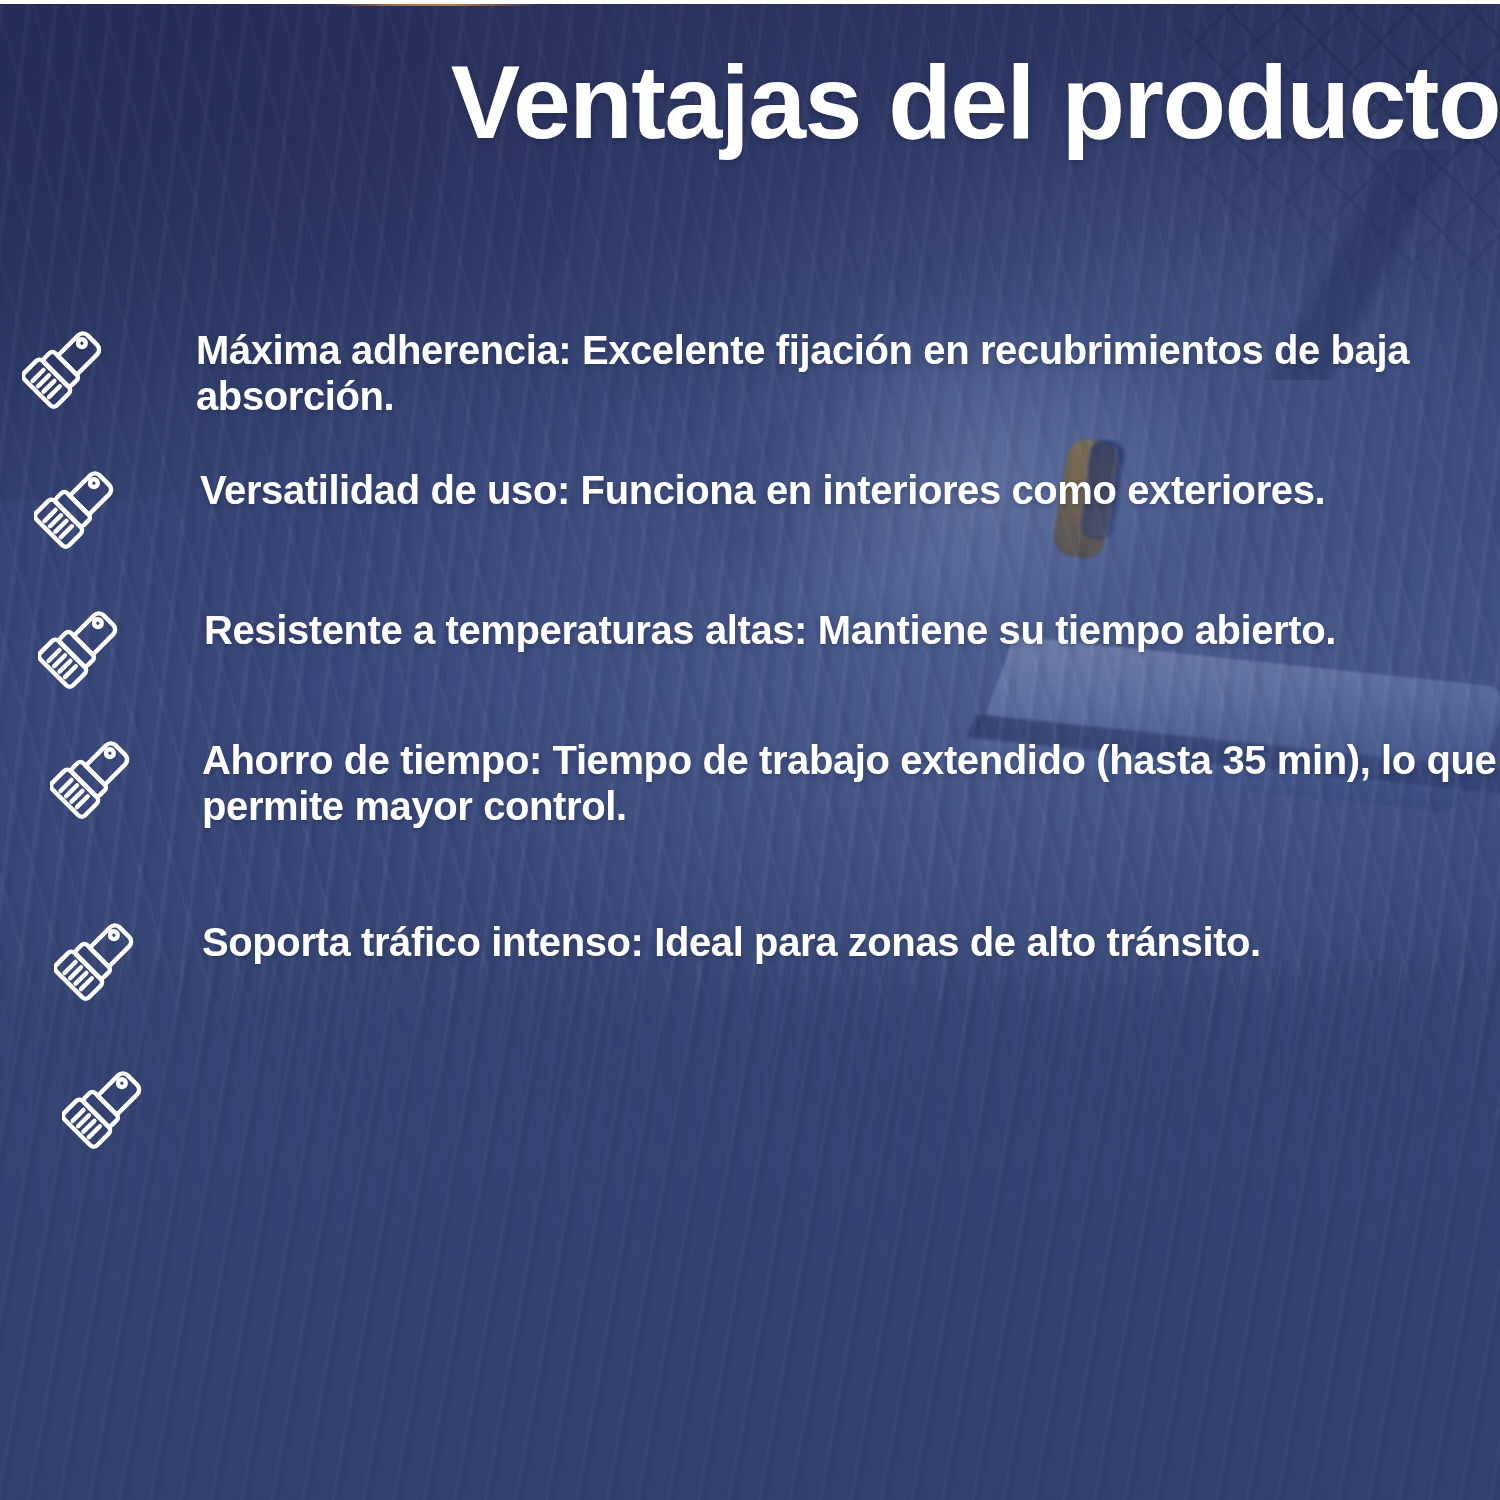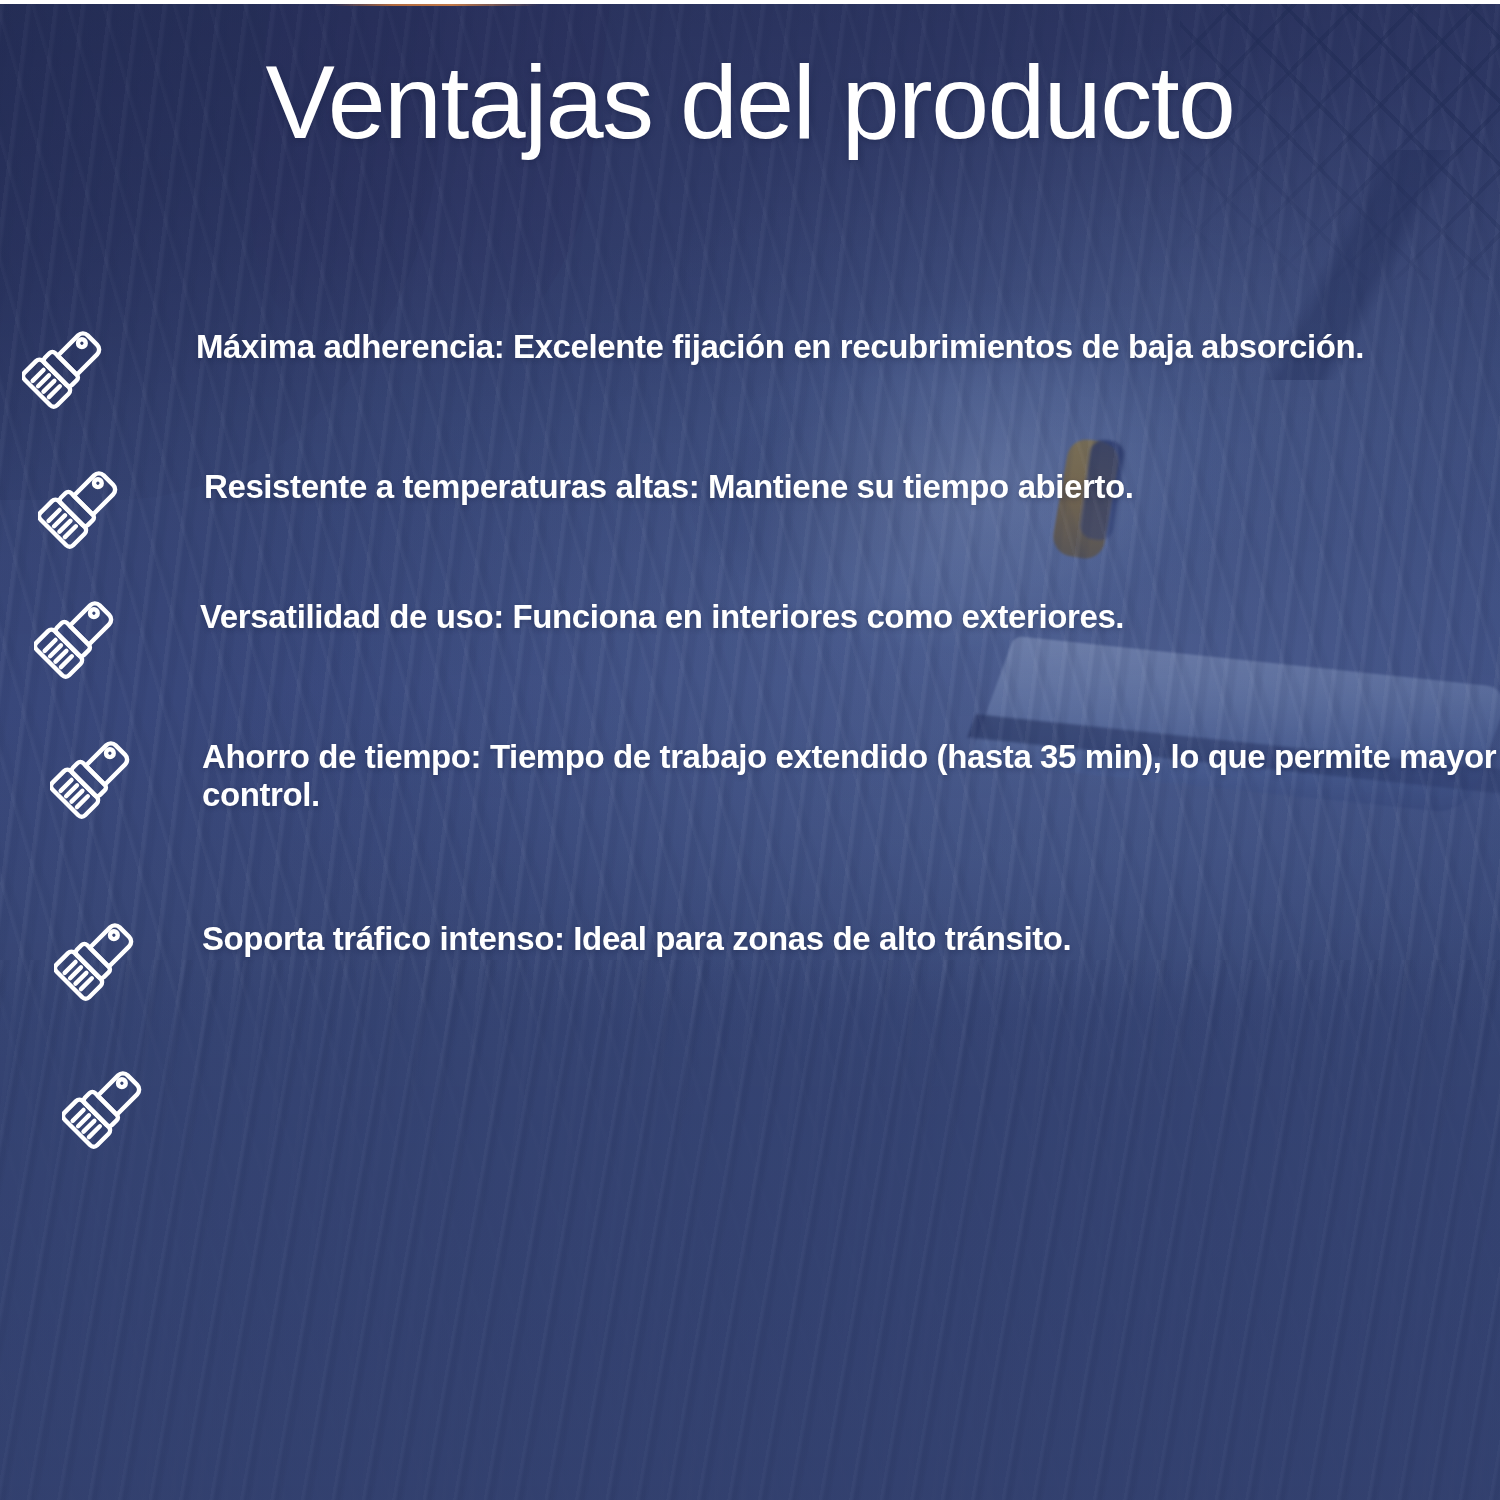--- a/index.html
+++ b/index.html
@@ -187,24 +187,24 @@
   
   .edge-strip-top    { top:0;    left:0; right:0; height:3px;  background:#f2f3f6; }
   .edge-strip-bottom { bottom:0; left:0; right:0; height:4px;  background:#ffffff; }
 
   
   .content { position:absolute; inset:0; }
 
   .title {
     position:absolute;
     left:0; right:0; top:48px;
-    text-align:center;
+    text-align:right;
     color:#ffffff;
     font-size:104px;
-    font-weight:400;
+    font-weight:700;
     letter-spacing:-1.5px;
     line-height:1.05;
     text-shadow:0 2px 6px rgba(18,26,60,0.35);
     white-space:nowrap;
   }
 
   .benefits {
     position:absolute;
     left:0; right:0; top:322px;
   }
@@ -222,21 +222,21 @@
     width:96px; height:96px;
     margin-top:2px;
     display:flex;
     align-items:flex-start;
     justify-content:center;
   }
   .icon-wrap svg { width:96px; height:96px; display:block; }
 
   .benefit-text {
     color:#ffffff;
-    font-size:33px;
+    font-size:40px;
     font-weight:700;
     line-height:1.14;
     letter-spacing:-0.4px;
     text-shadow:0 2px 5px rgba(18,26,60,0.30);
     padding-top:6px;
   }
 
   
   .b1 .icon-wrap { margin-left:22px; }
   .b2 .icon-wrap { margin-left:34px; }
@@ -297,48 +297,48 @@
               <circle cx="37.5" cy="20" r="4"></circle>
               <path d="M25 47 h32 a4 4 0 0 1 4 4 v7 a4 4 0 0 1 -4 4 h-32 a4 4 0 0 1 -4 -4 v-7 a4 4 0 0 1 4 -4 z"></path>
               <path d="M22 62 h38 a5 5 0 0 1 5 5 v17 a5 5 0 0 1 -5 5 h-38 a5 5 0 0 1 -5 -5 v-17 a5 5 0 0 1 5 -5 z"></path>
               <path d="M29 68 v16 M37 68 v16 M45 68 v16 M53 68 v16"></path>
             </g>
           </svg>
         </span>
         <div class="benefit-text">Máxima adherencia: Excelente fijación en recubrimientos de baja absorción.</div>
       </div>
 
+      <div class="benefit b2">
+        <span class="icon-wrap">
+          <svg viewBox="0 0 100 100" fill="none" xmlns="http://www.w3.org/2000/svg" stroke="#ffffff" stroke-width="4.6" stroke-linecap="round" stroke-linejoin="round">
+            <g transform="rotate(45 50 50)">
+              <path d="M36 10 h14 a7 7 0 0 1 7 7 v30 h-28 v-30 a7 7 0 0 1 7 -7 z"></path>
+              <circle cx="37.5" cy="20" r="4"></circle>
+              <path d="M25 47 h32 a4 4 0 0 1 4 4 v7 a4 4 0 0 1 -4 4 h-32 a4 4 0 0 1 -4 -4 v-7 a4 4 0 0 1 4 -4 z"></path>
+              <path d="M22 62 h38 a5 5 0 0 1 5 5 v17 a5 5 0 0 1 -5 5 h-38 a5 5 0 0 1 -5 -5 v-17 a5 5 0 0 1 5 -5 z"></path>
+              <path d="M29 68 v16 M37 68 v16 M45 68 v16 M53 68 v16"></path>
+            </g>
+          </svg>
+        </span>
+        <div class="benefit-text">Versatilidad de uso: Funciona en interiores como exteriores.</div>
+      </div>
+
       <div class="benefit b3">
         <span class="icon-wrap">
           <svg viewBox="0 0 100 100" fill="none" xmlns="http://www.w3.org/2000/svg" stroke="#ffffff" stroke-width="4.6" stroke-linecap="round" stroke-linejoin="round">
             <g transform="rotate(45 50 50)">
               <path d="M36 10 h14 a7 7 0 0 1 7 7 v30 h-28 v-30 a7 7 0 0 1 7 -7 z"></path>
               <circle cx="37.5" cy="20" r="4"></circle>
               <path d="M25 47 h32 a4 4 0 0 1 4 4 v7 a4 4 0 0 1 -4 4 h-32 a4 4 0 0 1 -4 -4 v-7 a4 4 0 0 1 4 -4 z"></path>
               <path d="M22 62 h38 a5 5 0 0 1 5 5 v17 a5 5 0 0 1 -5 5 h-38 a5 5 0 0 1 -5 -5 v-17 a5 5 0 0 1 5 -5 z"></path>
               <path d="M29 68 v16 M37 68 v16 M45 68 v16 M53 68 v16"></path>
             </g>
           </svg>
         </span>
         <div class="benefit-text">Resistente a temperaturas altas: Mantiene su tiempo abierto.</div>
-      </div>
-
-      <div class="benefit b2">
-        <span class="icon-wrap">
-          <svg viewBox="0 0 100 100" fill="none" xmlns="http://www.w3.org/2000/svg" stroke="#ffffff" stroke-width="4.6" stroke-linecap="round" stroke-linejoin="round">
-            <g transform="rotate(45 50 50)">
-              <path d="M36 10 h14 a7 7 0 0 1 7 7 v30 h-28 v-30 a7 7 0 0 1 7 -7 z"></path>
-              <circle cx="37.5" cy="20" r="4"></circle>
-              <path d="M25 47 h32 a4 4 0 0 1 4 4 v7 a4 4 0 0 1 -4 4 h-32 a4 4 0 0 1 -4 -4 v-7 a4 4 0 0 1 4 -4 z"></path>
-              <path d="M22 62 h38 a5 5 0 0 1 5 5 v17 a5 5 0 0 1 -5 5 h-38 a5 5 0 0 1 -5 -5 v-17 a5 5 0 0 1 5 -5 z"></path>
-              <path d="M29 68 v16 M37 68 v16 M45 68 v16 M53 68 v16"></path>
-            </g>
-          </svg>
-        </span>
-        <div class="benefit-text">Versatilidad de uso: Funciona en interiores como exteriores.</div>
       </div>
 
       <div class="benefit b4">
         <span class="icon-wrap">
           <svg viewBox="0 0 100 100" fill="none" xmlns="http://www.w3.org/2000/svg" stroke="#ffffff" stroke-width="4.6" stroke-linecap="round" stroke-linejoin="round">
             <g transform="rotate(45 50 50)">
               <path d="M36 10 h14 a7 7 0 0 1 7 7 v30 h-28 v-30 a7 7 0 0 1 7 -7 z"></path>
               <circle cx="37.5" cy="20" r="4"></circle>
               <path d="M25 47 h32 a4 4 0 0 1 4 4 v7 a4 4 0 0 1 -4 4 h-32 a4 4 0 0 1 -4 -4 v-7 a4 4 0 0 1 4 -4 z"></path>
               <path d="M22 62 h38 a5 5 0 0 1 5 5 v17 a5 5 0 0 1 -5 5 h-38 a5 5 0 0 1 -5 -5 v-17 a5 5 0 0 1 5 -5 z"></path>

